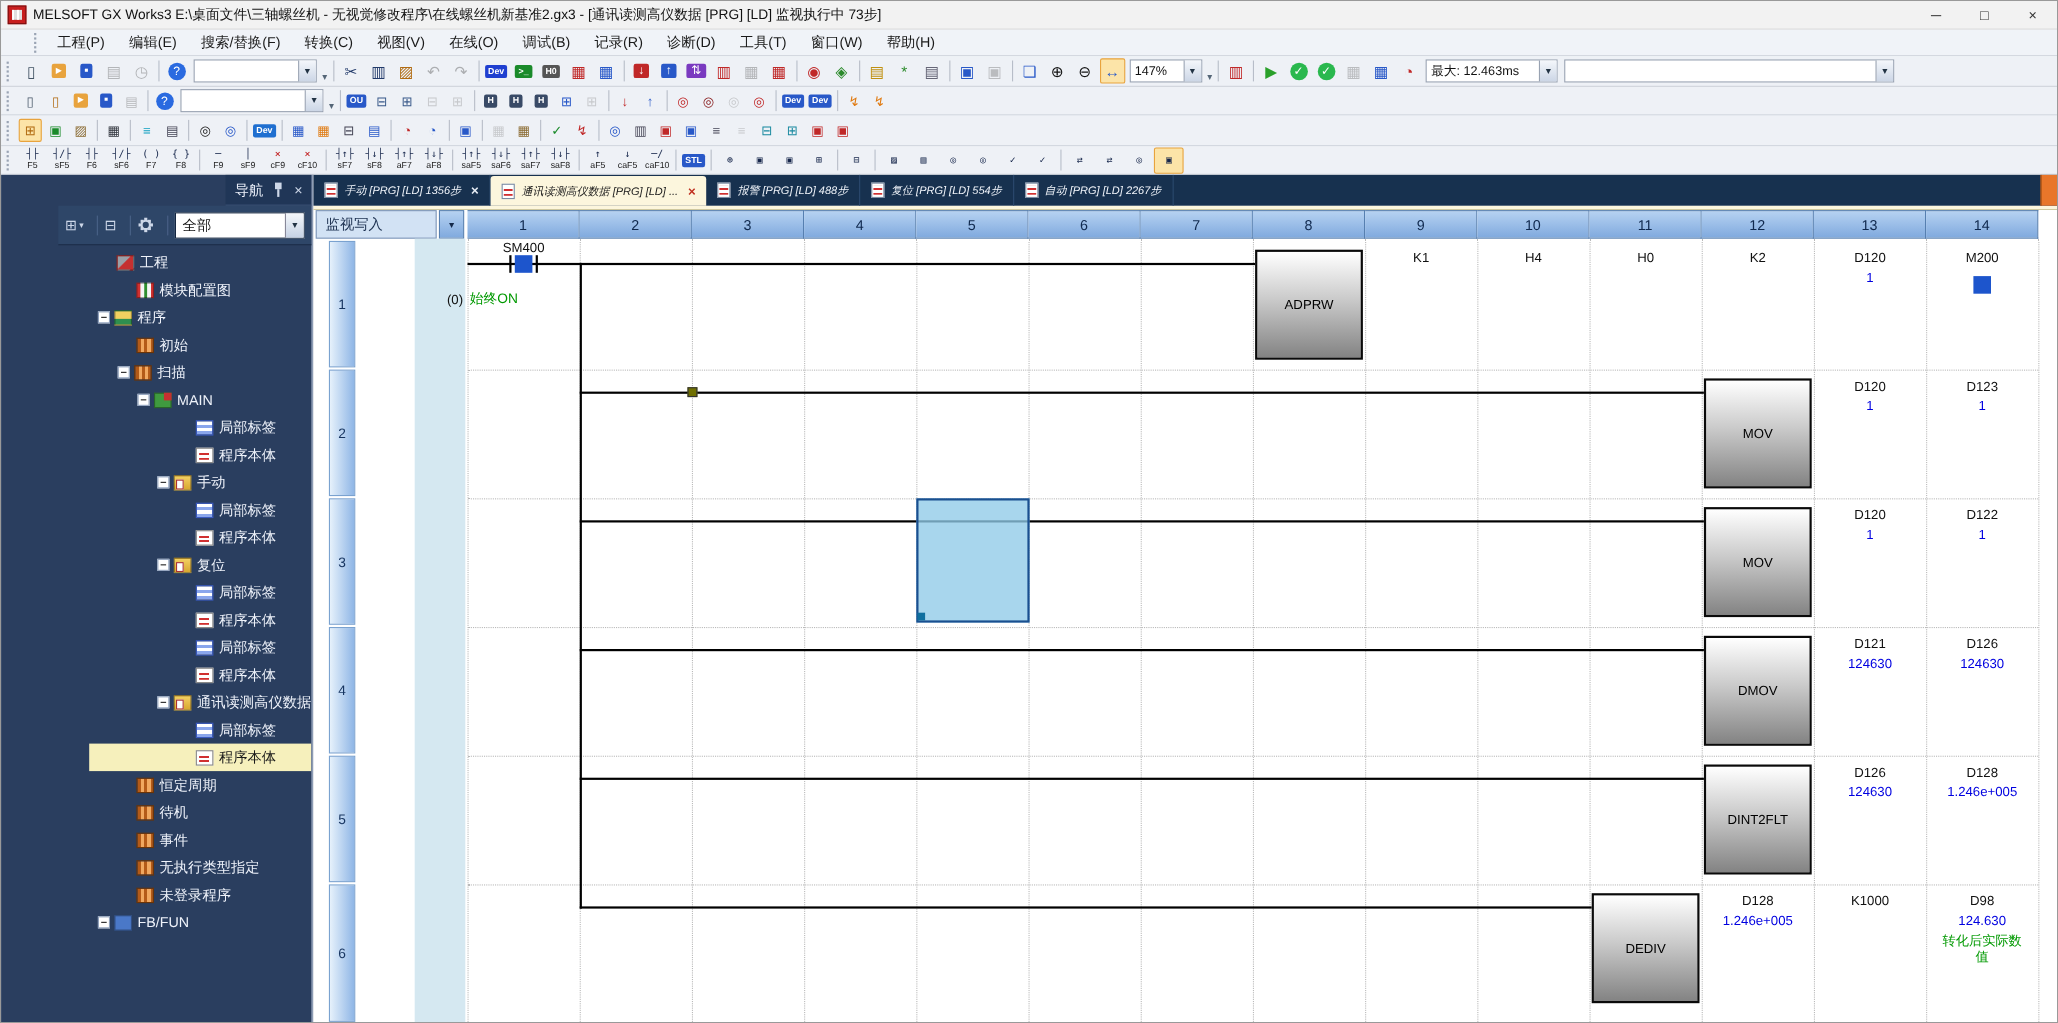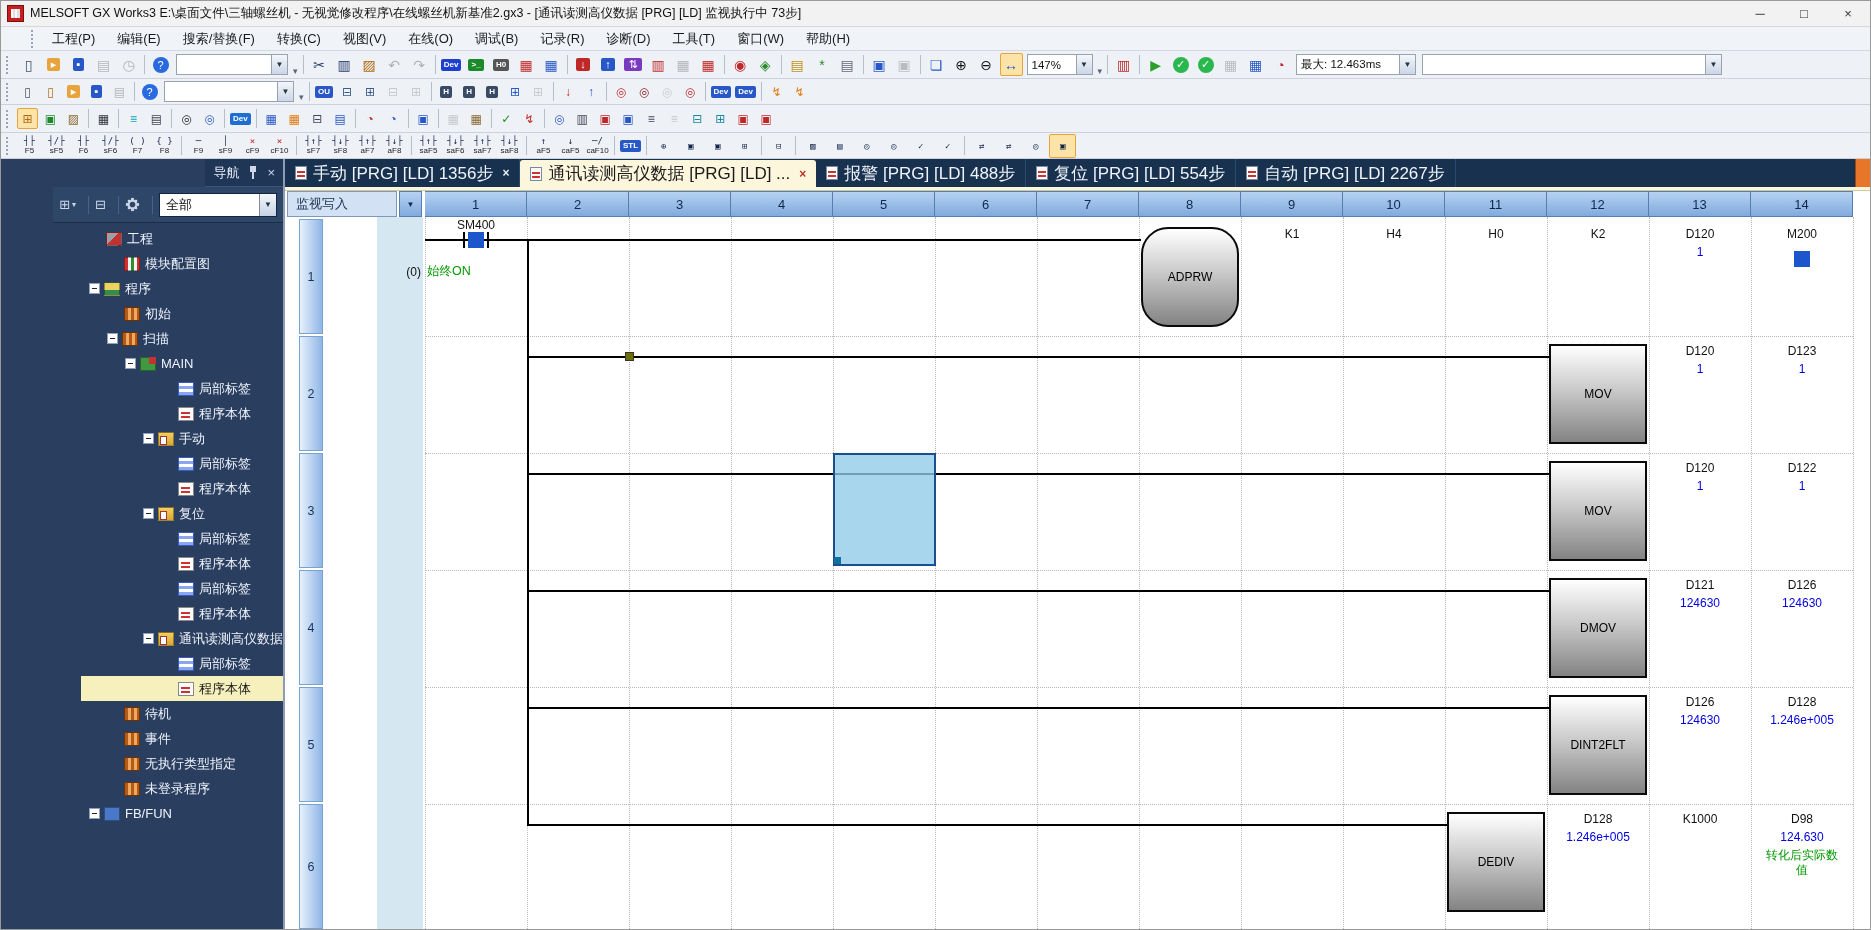--- a/index.html
+++ b/index.html
@@ -82,21 +82,21 @@
   .nic-progbody:after{content:"";position:absolute;left:2px;top:3px;width:9px;height:7px;
      background:repeating-linear-gradient(0deg,#d03030 0 2px,transparent 2px 4px);}
   .nic-fbfun{background:#4a78c8;}
   .nic-tag{background:#68b0e8;border-color:#2a70b8;}
   .nic-tag:after{content:"";position:absolute;left:2px;top:4px;width:4px;height:4px;border-radius:50%;background:#fff;}
 
   
   .editor{position:relative;flex:1;background:#fff;display:flex;flex-direction:column;}
   .tabbar{height:28px;background:#17314f;display:flex;align-items:stretch;position:relative;}
   .tab{display:flex;align-items:center;padding:0 10px;border-right:1px solid #2c4a6e;white-space:nowrap;}
-  .tab .tlabel{font-size:17px;color:#f0f4fa;margin-left:6px;}
+  .tab .tlabel{font-size:10px;color:#f0f4fa;margin-left:6px;font-style:italic;}
   .tab .tclose{font-size:12px;color:#e8edf5;margin-left:9px;font-weight:bold;}
   .tab.active{background:#fcf6dd;border-radius:3px 3px 0 0;border-right:none;margin-top:1px;}
   .tab.active .tlabel{color:#1a1a1a;}
   .tab.active .tclose{color:#c03020;}
   .tabicon{width:12px;height:14px;background:#fff;border:1px solid #7a8aa0;position:relative;flex:none;}
   .tabicon:after{content:"";position:absolute;left:1px;top:2px;width:8px;height:8px;
      background:repeating-linear-gradient(0deg,#d03030 0 2px,transparent 2px 4px);}
   .tab-fill{flex:1;}
   .tab-orange{width:15px;background:#e8762a;border-left:1px solid #9a4a10;}
   .cream-strip{height:4px;background:#fcf6dd;border-bottom:1px solid #cfc89e;}
@@ -817,20 +817,26 @@
           <div class="trow sel">
             <div style="width: 80px; flex: 0 0 auto;"></div>
             <div style="width: 13px; flex: 0 0 auto;"></div>
             <div class="nic nic-progbody"></div>
             <div class="lbl">程序本体</div>
           </div>
           <div class="trow">
             <div style="width: 26px; flex: 0 0 auto;"></div>
             <div style="width: 13px; flex: 0 0 auto;"></div>
             <div class="nic nic-progexec"></div>
+            <div class="lbl">恒定周期</div>
+          </div>
+          <div class="trow">
+            <div style="width: 26px; flex: 0 0 auto;"></div>
+            <div style="width: 13px; flex: 0 0 auto;"></div>
+            <div class="nic nic-progexec"></div>
             <div class="lbl">待机</div>
           </div>
           <div class="trow">
             <div style="width: 26px; flex: 0 0 auto;"></div>
             <div style="width: 13px; flex: 0 0 auto;"></div>
             <div class="nic nic-progexec"></div>
             <div class="lbl">事件</div>
           </div>
           <div class="trow">
             <div style="width: 26px; flex: 0 0 auto;"></div>
@@ -918,21 +924,21 @@
             <div class="vgrid" style="left: 1466px;"></div>
             <div class="vgrid" style="left: 1568px;"></div>
             <div class="gutter-cell" style="top: 2px; height: 115px;">1</div>
             <div class="wire" style="left: 140px; top: 22px; width: 716px;"></div>
             <div class="stepnum" style="left: 86px; width: 50px; top: 48px;">(0)</div>
             <div class="dev" style="left: 140px; top: 1px;">SM400</div>
             <div class="ctick" style="left: 178px; top: 15px;"></div>
             <div class="ctick" style="left: 202px; top: 15px;"></div>
             <div class="sq-on" style="left: 183px; top: 15px;"></div>
             <div class="rungcmt" style="left: 142px; top: 46px;">始终ON</div>
-            <div class="iblock" style="left: 856px; top: 10px; width: 98px; height: 100px; border-radius: 27px;">ADPRW</div>
+            <div class="iblock" style="left: 856px; top: 10px; width: 98px; height: 100px;">ADPRW</div>
             <div class="dev" style="left: 956px; top: 10px;">K1</div>
             <div class="dev" style="left: 1058px; top: 10px;">H4</div>
             <div class="dev" style="left: 1160px; top: 10px;">H0</div>
             <div class="dev" style="left: 1262px; top: 10px;">K2</div>
             <div class="dev" style="left: 1364px; top: 10px;">D120</div>
             <div class="devval" style="left: 1364px; top: 28px;">1</div>
             <div class="dev" style="left: 1466px; top: 10px;">M200</div>
             <div class="sq-on" style="left: 1509px; top: 34px;"></div>
             <div class="gutter-cell" style="top: 119px; height: 115px;">2</div>
             <div class="hgrid" style="top: 119px; left: 140px; width: 1428px;"></div>

